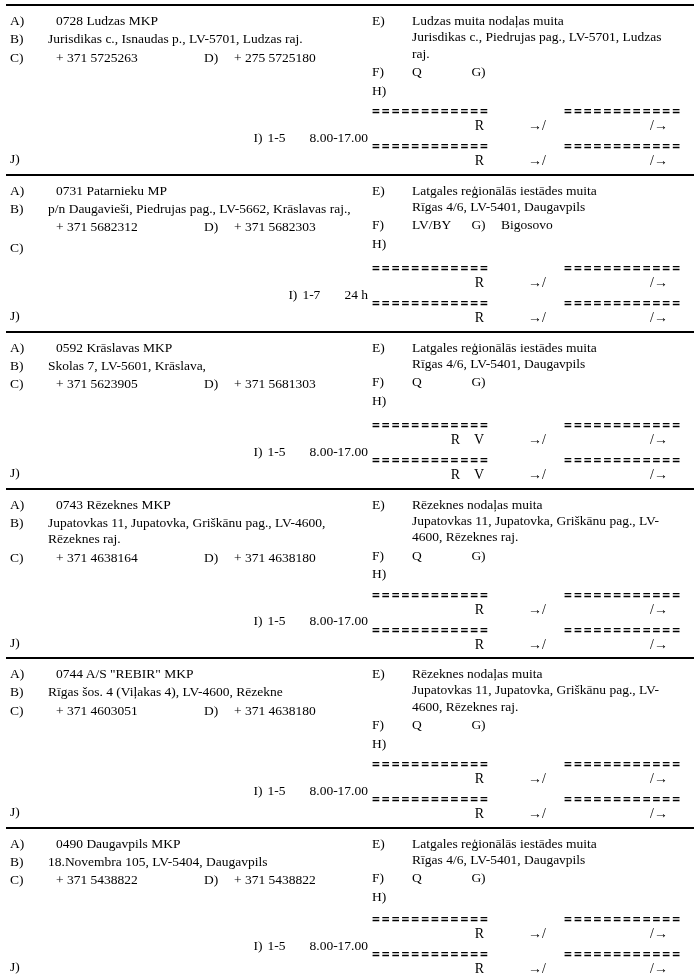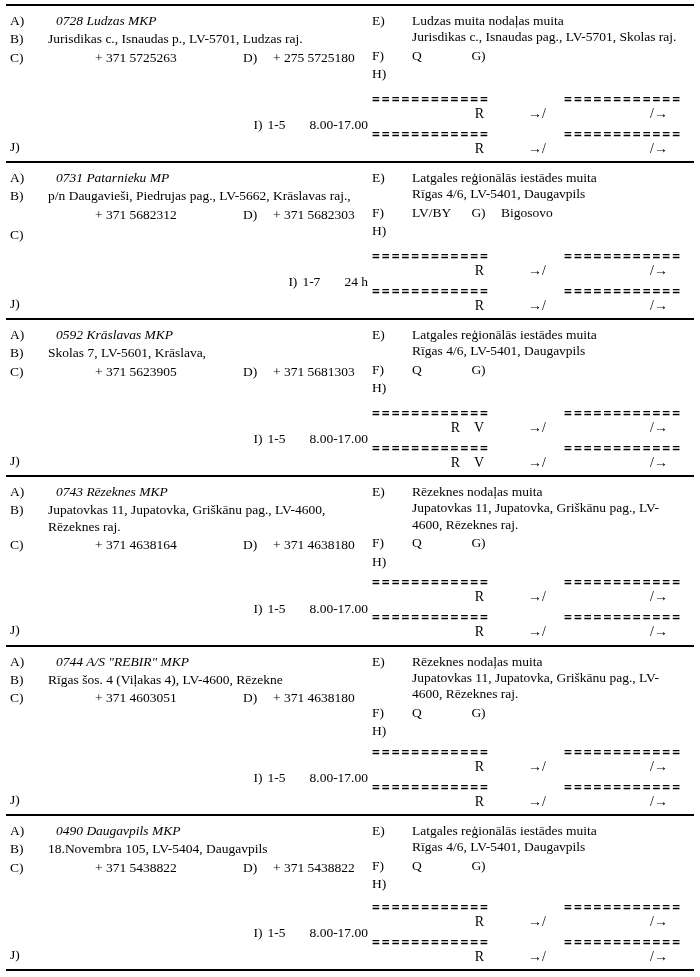--- a/index.html
+++ b/index.html
@@ -20,22 +20,22 @@
     min-height: 157px;
     padding: 7px 0 5px 4px;
   }
   section.entry:last-child { border-bottom: 2px solid #000; }
 
   
   .left { width: 370px; display: flex; flex-direction: column; }
   .row { display: flex; margin-bottom: 2px; }
   .lbl { flex: 0 0 38px; }
   .val { flex: 1; }
-  .code { padding-left: 8px; font-style: italic; }
-  .phone { flex: 0 0 156px; padding-left: 8px; margin-left: 39px; }
+  .code { padding-left: 8px; }
+  .phone { flex: 0 0 156px; padding-left: 8px; }
   .dlbl { flex: 0 0 30px; }
   .c2 { margin-top: 2px; }
   .c2:empty { display: none; }
   .spacer { flex: 1 1 auto; min-height: 8px; }
   .irow { display: flex; justify-content: flex-end; padding-right: 4px; margin-bottom: 5px; }
   .ilbl { margin-right: 5px; }
   .hours { margin-left: 24px; font-family: Liberation Serif, serif; }
   .jrow { margin-bottom: 1px; }
 
   
@@ -95,21 +95,21 @@
         <span>1-5</span>
         <span class="hours">8.00-17.00</span>
       </div>
       <div class="jrow">J)</div>
     </div>
     <div class="right">
       <div class="rrow">
         <span class="rlbl">E)</span>
         <div class="eblock">
           <div>Ludzas muita nodaļas muita</div>
-          <div>Jurisdikas c., Isnaudas pag., LV-5701, Skolas raj.</div>
+          <div>Jurisdikas c., Piedrujas pag., LV-5701, Ludzas raj.</div>
         </div>
       </div>
       <div class="rrow">
         <span class="rlbl">F)</span>
         <div class="fblock">
           <span class="fv">Q</span>
           <span class="glbl">G)</span>
           <span></span>
         </div>
       </div>

